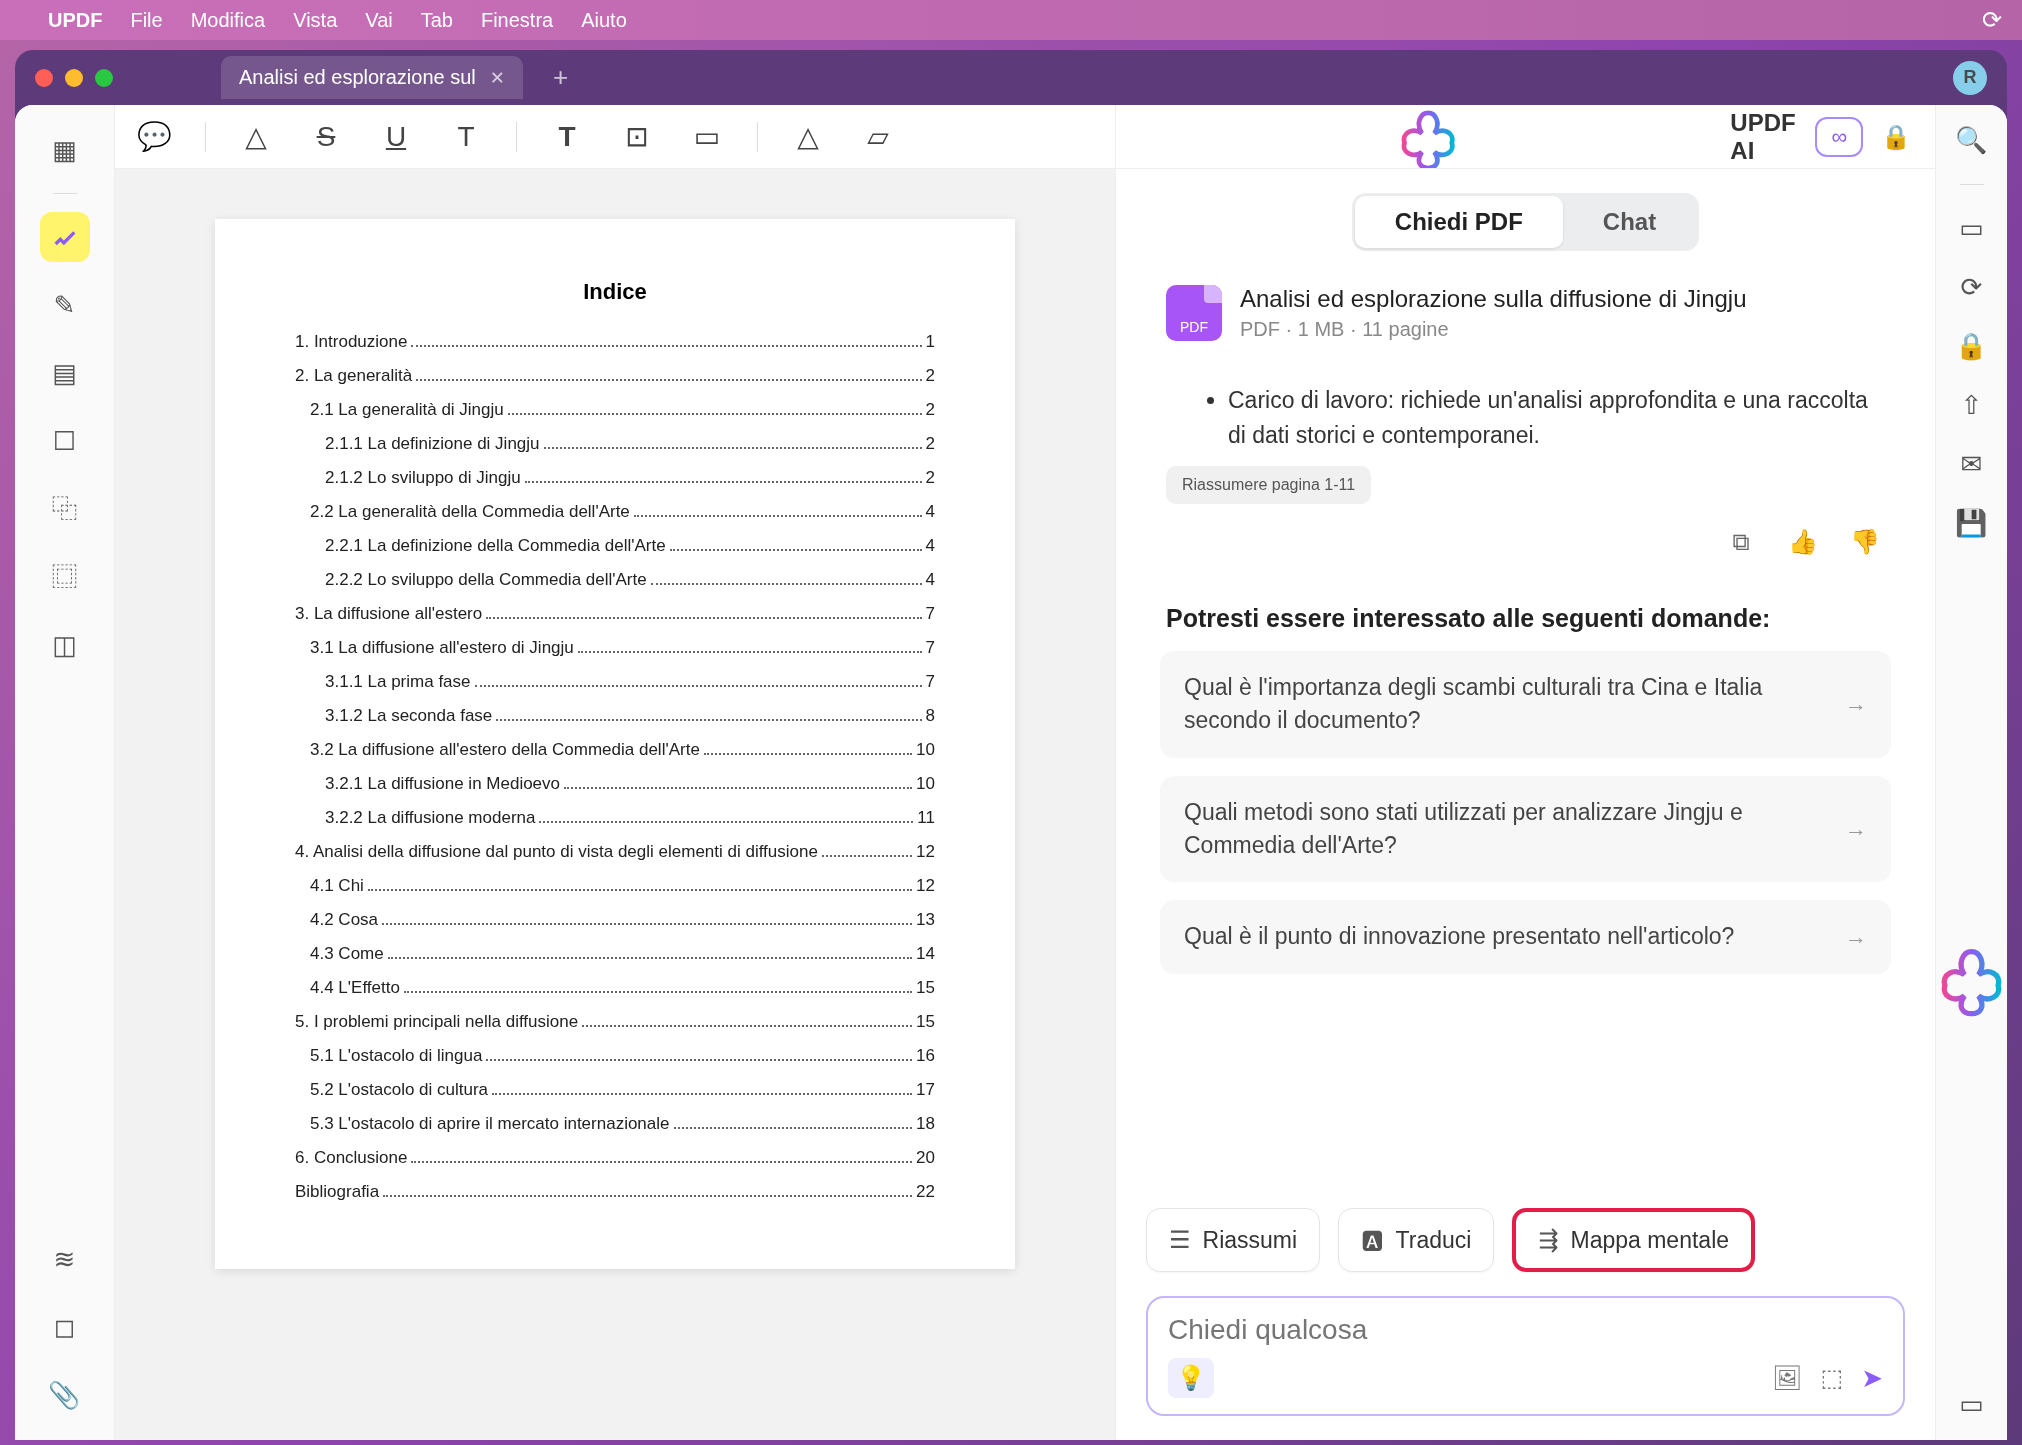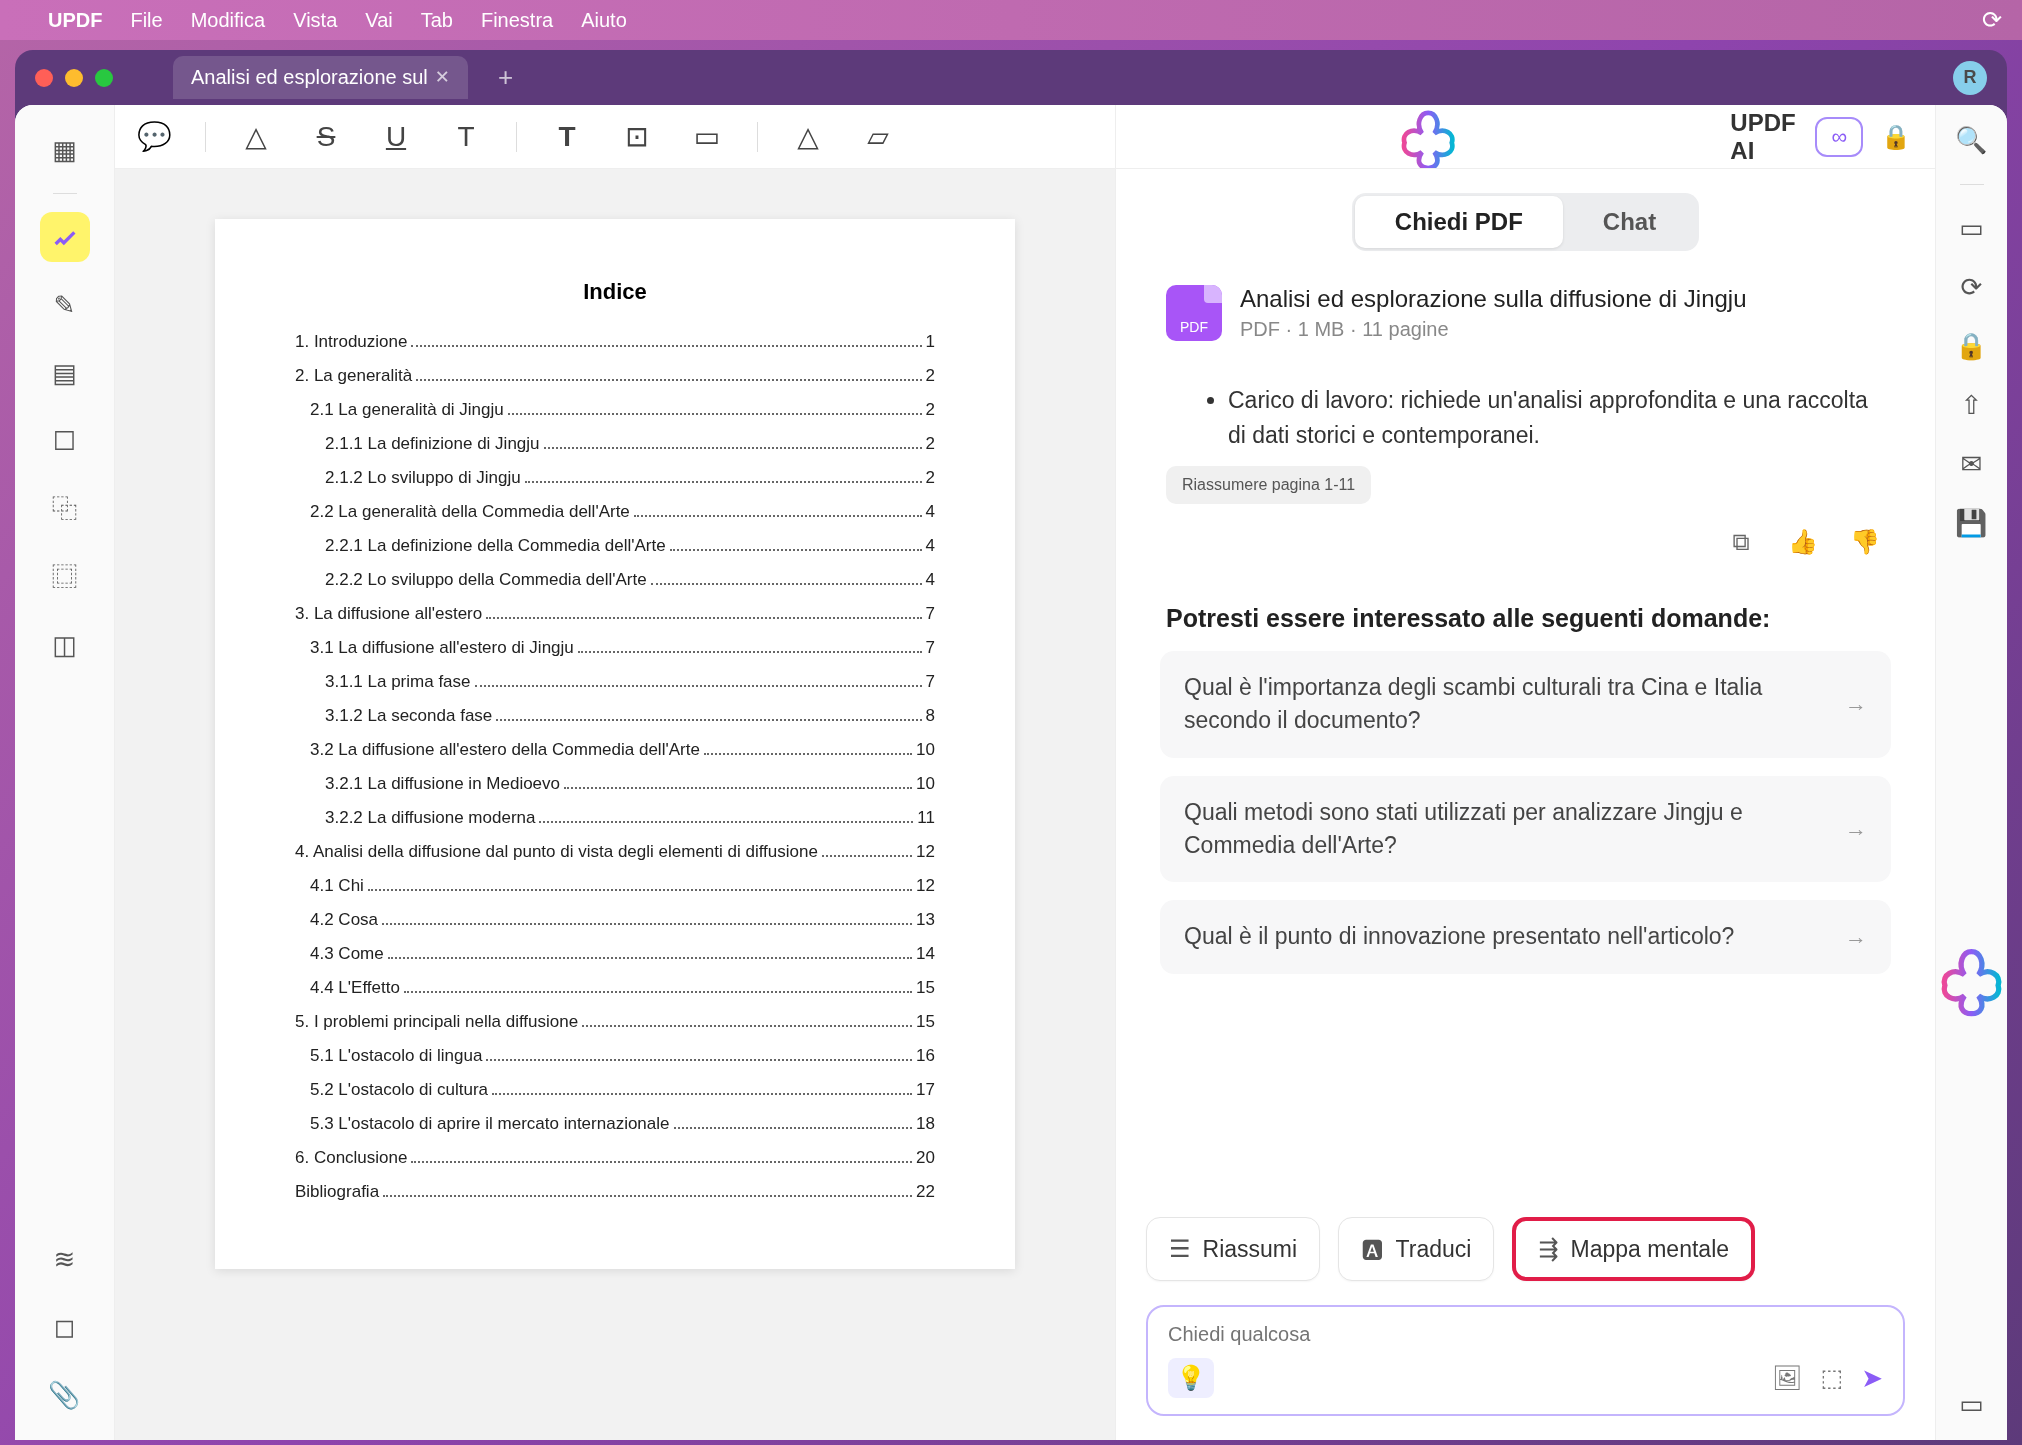--- a/index.html
+++ b/index.html
@@ -13,21 +13,21 @@
 .menu-right { margin-left: auto; font-size: 24px; }
 
 
 .window { position: absolute; top: 50px; left: 15px; right: 15px; bottom: 5px; background: #5d3a7a; border-radius: 18px 18px 0 0; display: flex; flex-direction: column; }
 .titlebar { height: 55px; display: flex; align-items: center; padding: 0 20px; gap: 12px; }
 .traffic-lights { display: flex; gap: 12px; }
 .tl { width: 18px; height: 18px; border-radius: 50%; }
 .tl.red { background: #ff5f57; }
 .tl.yellow { background: #febc2e; }
 .tl.green { background: #28c840; }
-.tab { margin-left: 48px; background: rgba(255,255,255,0.15); border-radius: 10px 10px 0 0; padding: 10px 18px; display: flex; align-items: flex-start; gap: 7px; color: white; font-size: 20px; }
+.tab { margin-left: 96px; background: rgba(255,255,255,0.15); border-radius: 10px 10px 0 0; padding: 10px 18px; display: flex; align-items: flex-end; gap: 14px; color: white; font-size: 20px; }
 .tab-close { font-size: 18px; opacity: 0.7; }
 .new-tab { margin-left: 18px; color: white; font-size: 26px; opacity: 0.7; }
 .avatar { margin-left: auto; width: 34px; height: 34px; border-radius: 50%; background: #87ceeb; display: flex; align-items: center; justify-content: center; color: #4a4a4a; font-weight: 600; font-size: 18px; }
 
 
 .content { flex: 1; background: #fff; border-radius: 18px 18px 0 0; display: flex; overflow: hidden; }
 
 
 .left-sidebar { width: 100px; background: #fafafa; display: flex; flex-direction: column; align-items: center; padding: 20px 0; gap: 18px; border-right: 1px solid #eee; }
 .ls-item { width: 50px; height: 50px; border-radius: 12px; display: flex; align-items: center; justify-content: center; font-size: 26px; color: #555; }
@@ -86,21 +86,21 @@
 .suggest-title { font-size: 25px; font-weight: 600; color: #222; padding: 18px 20px; }
 .suggest-item { background: #f7f7f8; border-radius: 14px; padding: 20px 24px; margin: 0 14px 18px; display: flex; align-items: center; gap: 12px; font-size: 23px; color: #444; line-height: 1.45; }
 .suggest-item .arrow { margin-left: auto; color: #999; font-size: 22px; }
 
 .quick-actions { display: flex; gap: 18px; padding: 24px 30px 14px; }
 .qa-btn { background: white; border: 1px solid #e5e5e5; border-radius: 14px; padding: 14px 22px; display: flex; align-items: center; gap: 12px; font-size: 23px; color: #333; box-shadow: 0 1px 2px rgba(0,0,0,0.04); }
 .qa-btn.highlighted { border: 4px solid #e11d48; }
 .qa-icon { font-size: 24px; color: #555; }
 
 .input-area { margin: 10px 30px 24px; border: 2px solid #c4b5fd; border-radius: 18px; padding: 16px 20px; display: flex; flex-direction: column; gap: 12px; }
-.input-field { border: none; outline: none; font-size: 20px; color: #ef4444; width: 100%; }
+.input-field { border: none; outline: none; font-size: 28px; color: #ef4444; width: 100%; }
 .input-row { display: flex; align-items: center; gap: 18px; }
 .input-row .spacer { flex: 1; }
 .input-icon { font-size: 24px; color: #777; }
 .send-btn { color: #8b5cf6; font-size: 26px; }
 .bulb { background: #eef; border-radius: 8px; padding: 6px 8px; }
 
 
 .right-sidebar { width: 72px; background: #fafafa; border-left: 1px solid #eee; display: flex; flex-direction: column; align-items: center; padding: 20px 0; gap: 28px; }
 .rs-item { font-size: 26px; color: #555; }
 .rs-divider { width: 24px; height: 1px; background: #ddd; }

